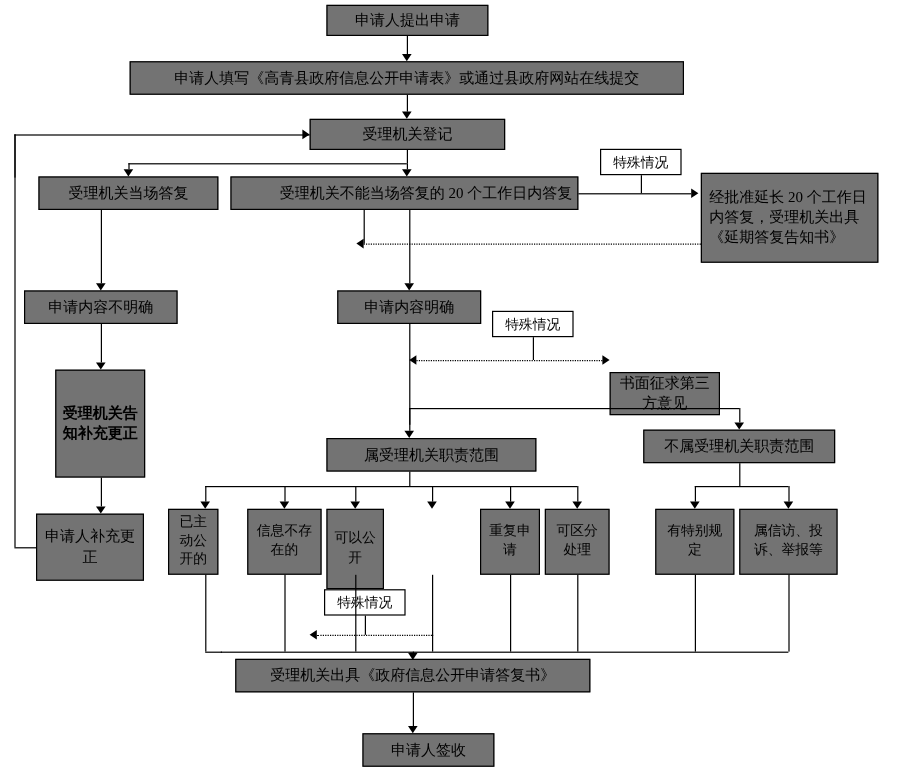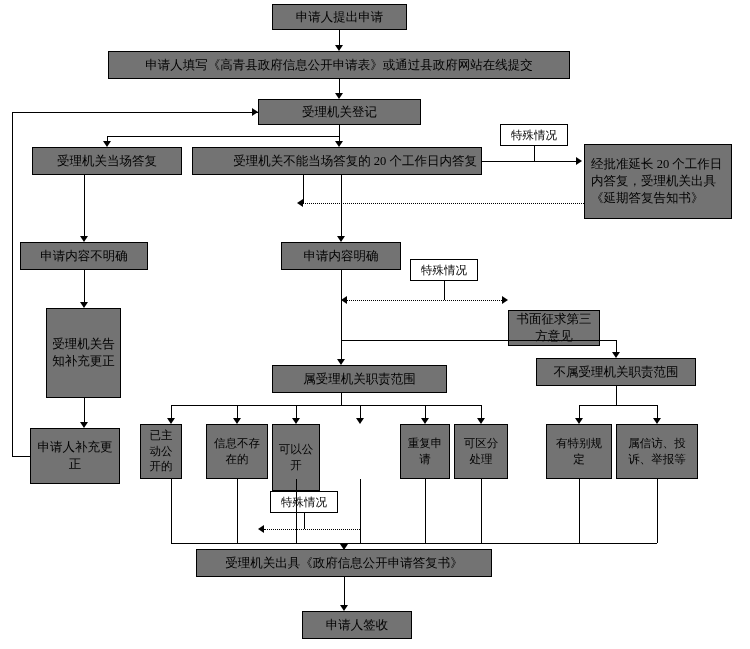--- a/index.html
+++ b/index.html
@@ -94,21 +94,21 @@
   <div class="box" style="left:192px; top:147px; width:290px; height:28px;padding-left:40px;">受理机关不能当场答复的 20 个工作日内答复</div>
 
   <div class="box" style="left:584px; top:144px; width:148px; height:75px; padding:4px 6px; text-align:left; justify-content:flex-start;">经批准延长 20 个工作日内答复，受理机关出具《延期答复告知书》</div>
 
   <div class="box" style="left:20px; top:242px; width:128px; height:28px;">申请内容不明确</div>
 
   <div class="box" style="left:281px; top:242px; width:120px; height:28px;">申请内容明确</div>
 
   <div class="box" style="left:508px; top:290px; width:92px; height:36px;margin-top:20px;">书面征求第三方意见</div>
 
-  <div class="box" style="left:46px; top:308px; width:75px; height:90px;">受理机关告知补充更正</div>
+  <div class="box" style="left:46px; top:308px; width:75px; height:90px;font-weight:bold;">受理机关告知补充更正</div>
 
   <div class="box" style="left:30px; top:428px; width:90px; height:56px;">申请人补充更正</div>
 
   <div class="box" style="left:272px; top:365px; width:175px; height:28px;">属受理机关职责范围</div>
 
   <div class="box" style="left:536px; top:358px; width:160px; height:28px;">不属受理机关职责范围</div>
 
   <div class="box small" style="left:140px; top:424px; width:42px; height:55px;">已主动公开的</div>
 
   <div class="box small" style="left:206px; top:424px; width:62px; height:55px;">信息不存在的</div>

